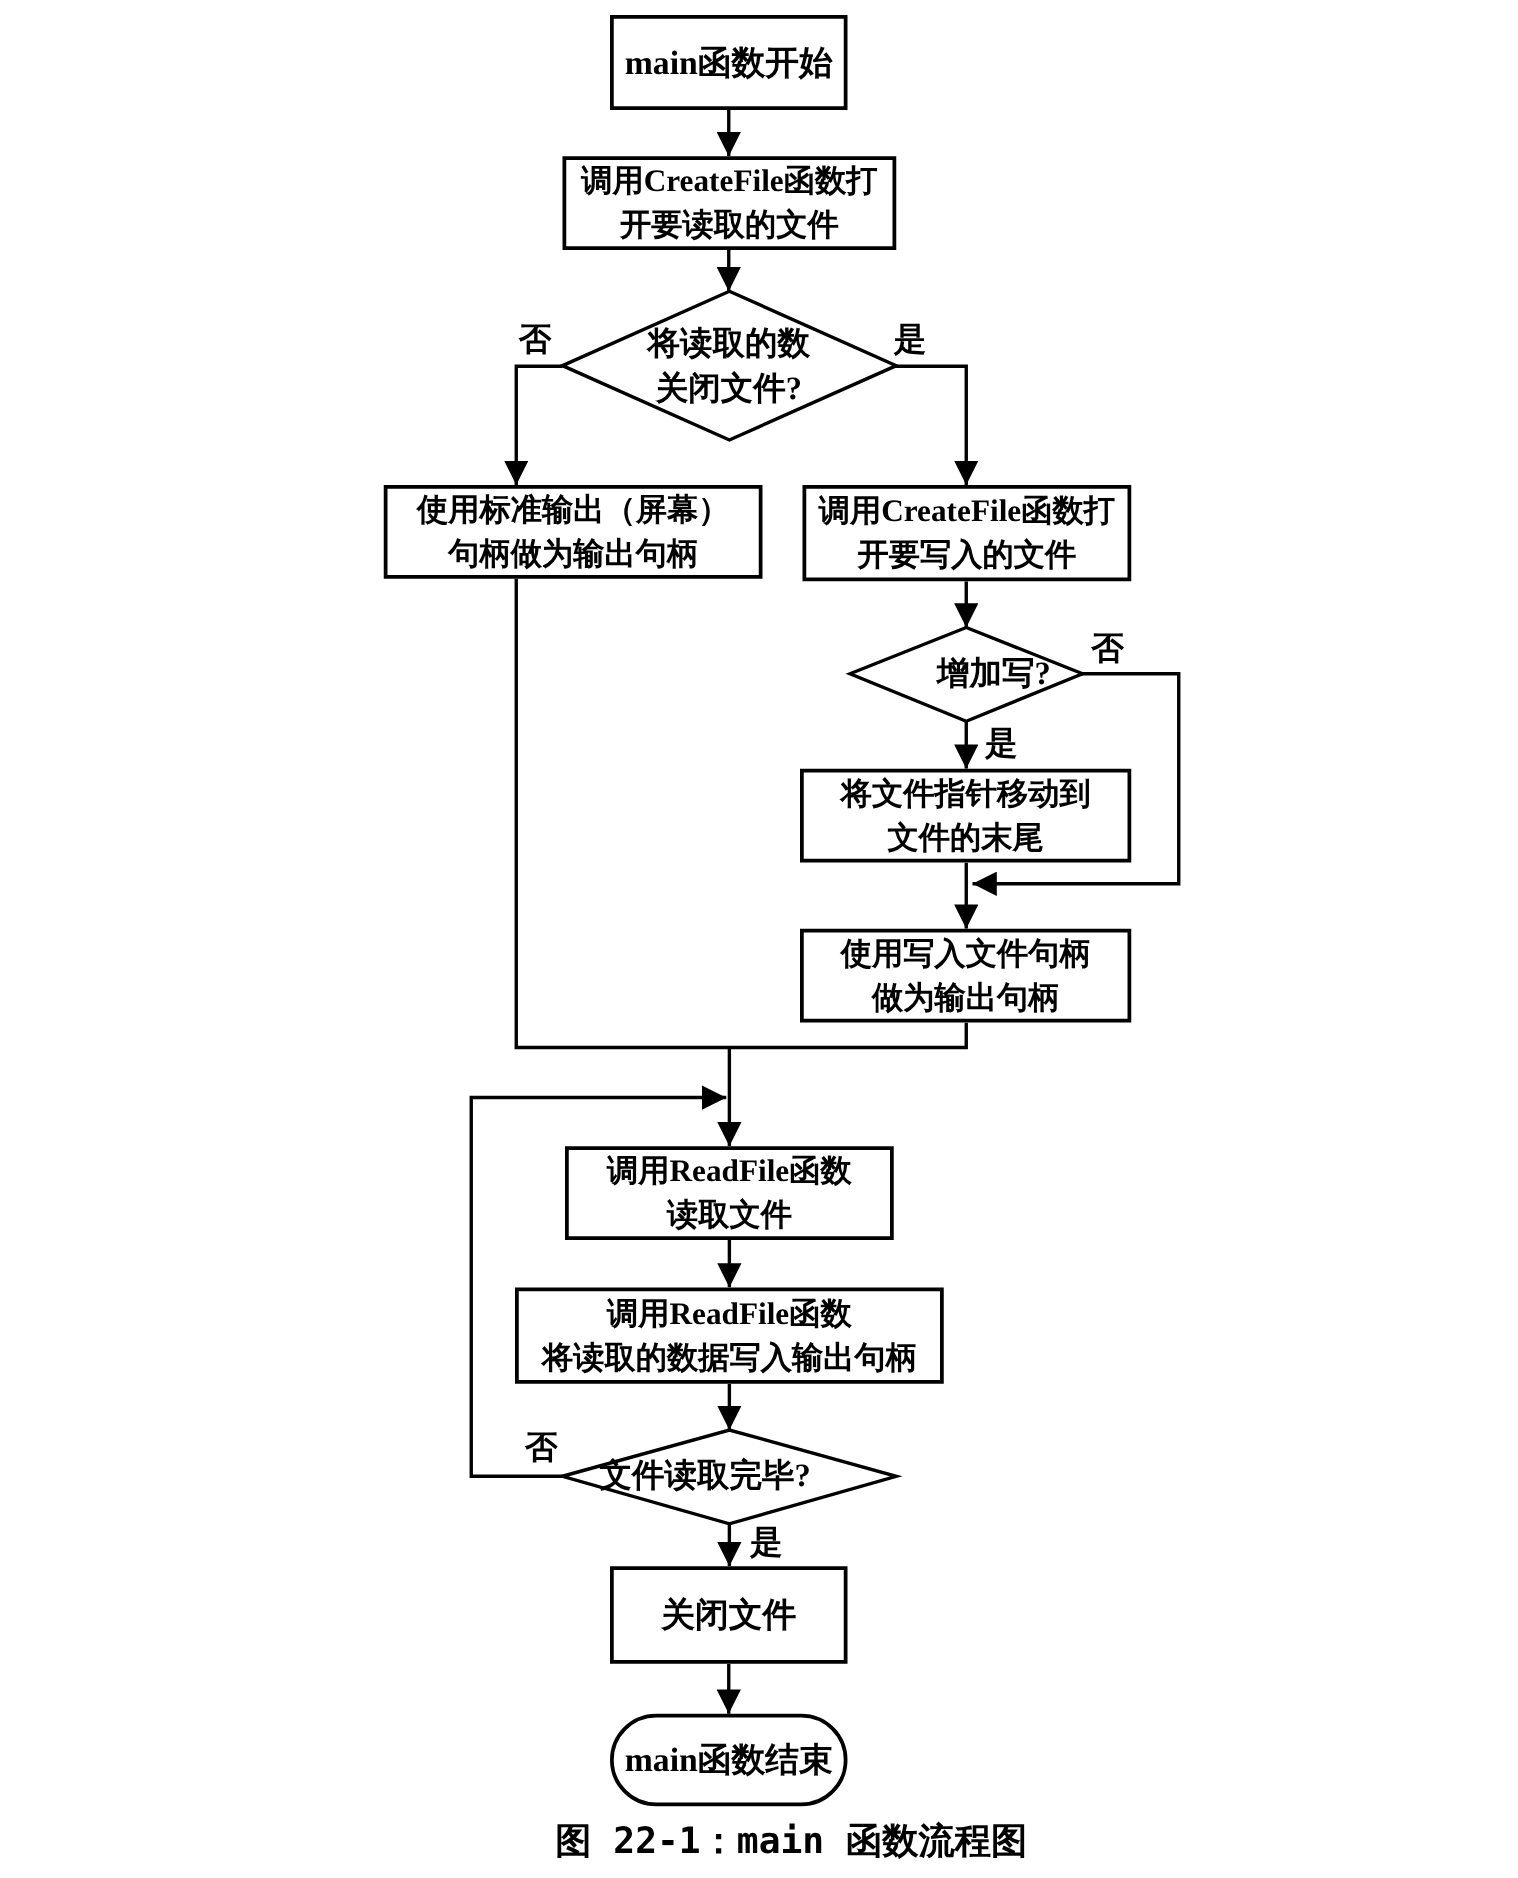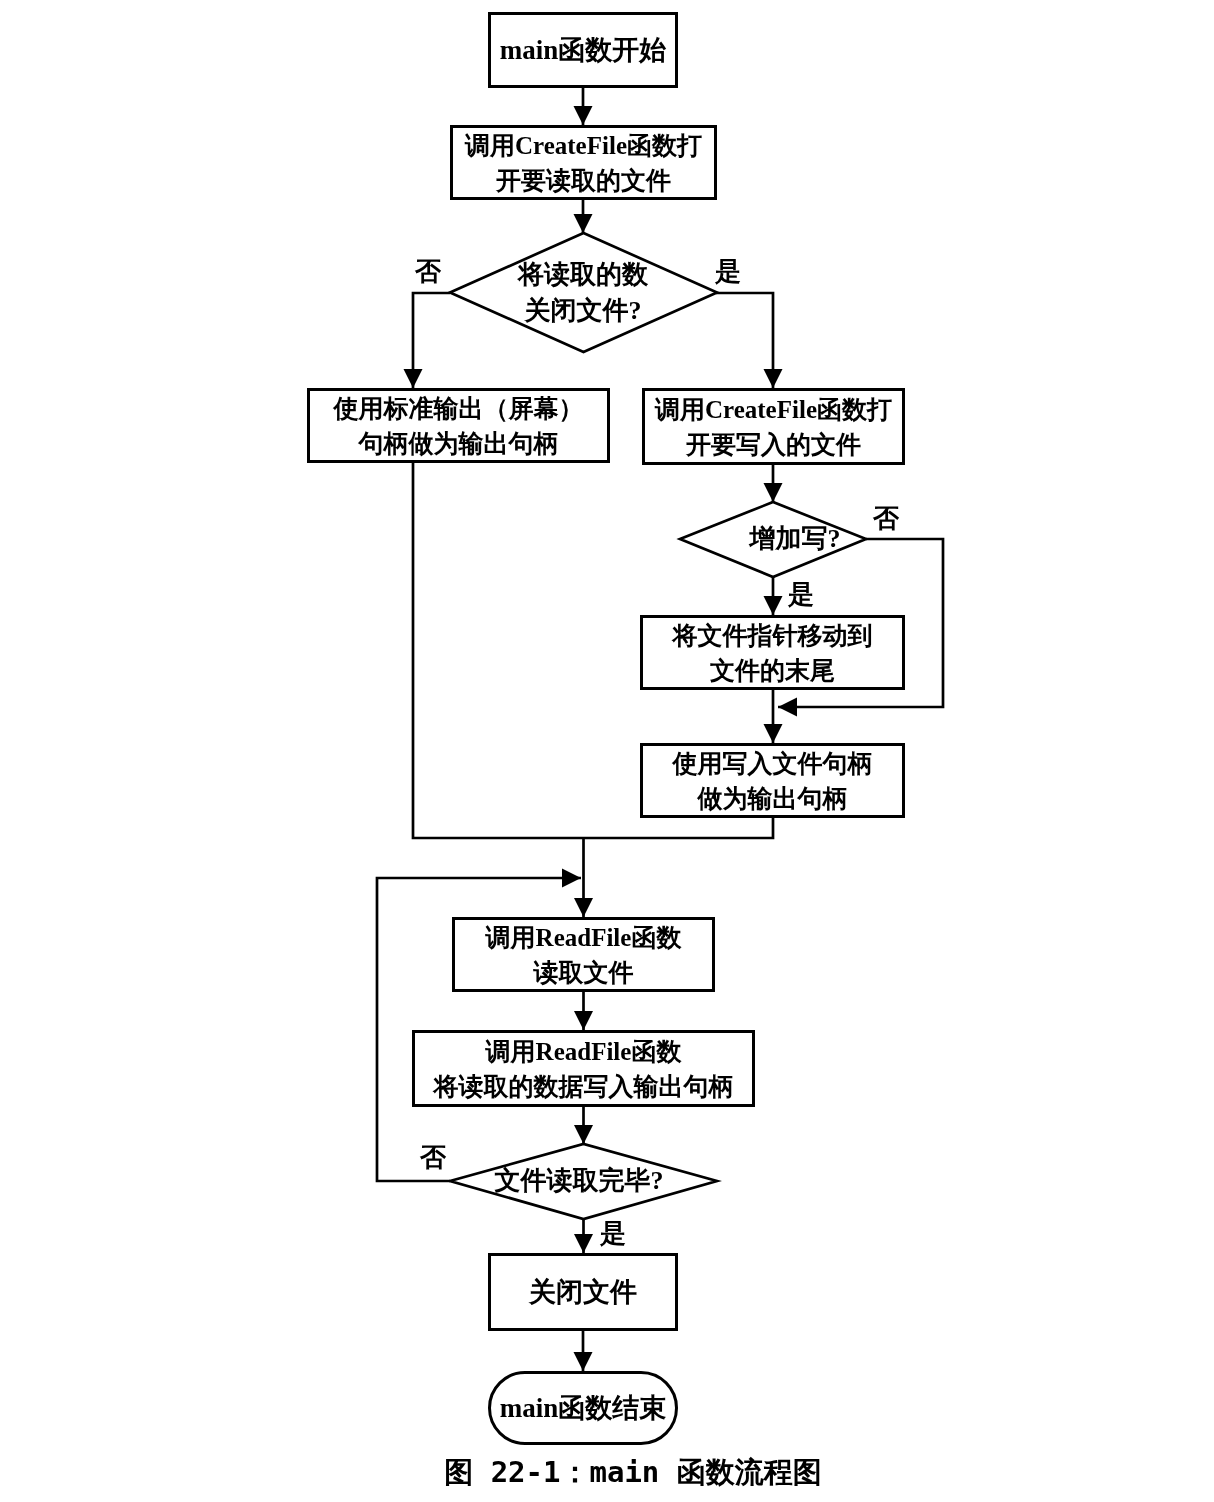--- a/index.html
+++ b/index.html
@@ -161,21 +161,21 @@
 
   <div class="diamond-text" style="left:463px; top:254px; width:240px; height:78px;">
     <span>将读取的数</span>
     <span>关闭文件?</span>
   </div>
 
   <div class="diamond-text" style="left:715px; top:521px; width:160px; height:36px;">
     <span>增加写?</span>
   </div>
 
-  <div class="diamond-text" style="left:459px; top:1163px; width:240px; height:36px;">
+  <div class="diamond-text" style="left:444px; top:1163px; width:240px; height:36px;">
     <span>文件读取完毕?</span>
   </div>
 
   <div class="edge-label" style="left:408px; top:258px; width:40px;">否</div>
   <div class="edge-label" style="left:708px; top:258px; width:40px;">是</div>
   <div class="edge-label" style="left:866px; top:505px; width:40px;">否</div>
   <div class="edge-label" style="left:781px; top:581px; width:40px;">是</div>
   <div class="edge-label" style="left:413px; top:1144px; width:40px;">否</div>
   <div class="edge-label" style="left:593px; top:1220px; width:40px;">是</div>
 

